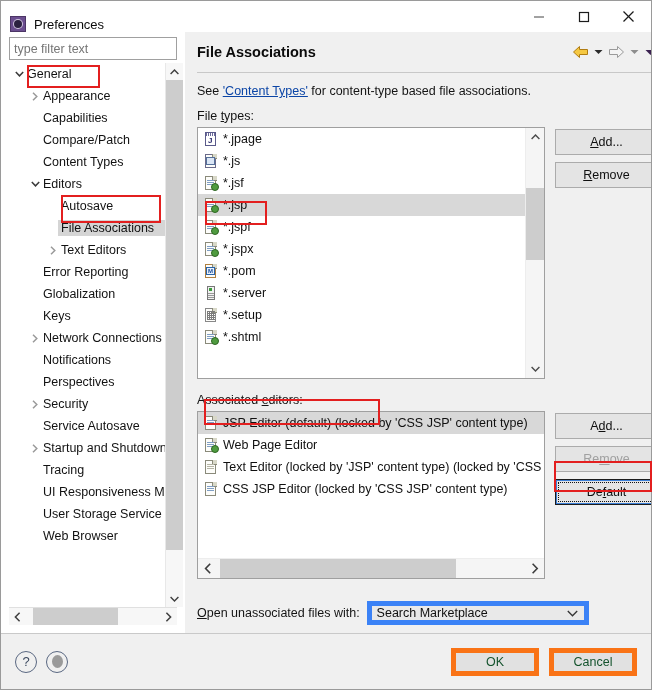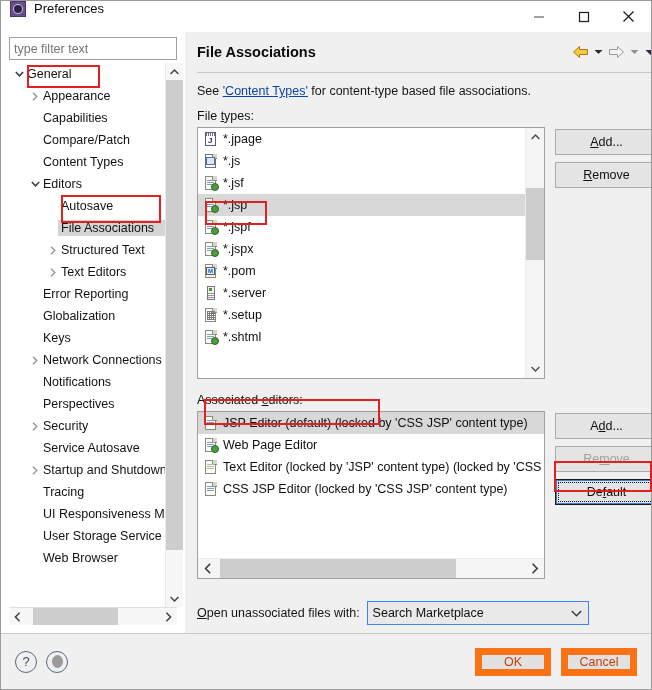--- a/index.html
+++ b/index.html
@@ -23,21 +23,21 @@
     box-sizing: border-box;
     display: flex;
     flex-direction: column;
   }
 
   
   .titlebar {
     height: 31px;
     background: #ffffff;
     display: flex;
-    align-items: flex-start;
+    align-items: flex-end;
     flex: 0 0 auto;
     position: relative;
   }
   .title-icon {
     width: 16px; height: 16px;
     margin-left: 9px; margin-right: 8px;
     position: relative;
     flex: 0 0 auto;
   }
   .title-icon .sq {
@@ -402,21 +402,21 @@
   .bottom-row {
     margin-top: 22px;
     display: flex;
     align-items: center;
     gap: 7px;
   }
   .bottom-row .lab { font-size: 12.5px; color: #141414; }
   .combo {
     width: 222px; height: 24px;
     background: #e9e9e9;
-    border: 1px solid #3b82f6;
+    border: 5px solid #3b82f6;
     box-sizing: border-box;
     display: flex; align-items: center;
     position: relative;
     font-size: 12.5px;
     color: #101010;
     padding-left: 5px;
     cursor: default;
   }
   .combo .cv { flex: 1 1 auto; }
   .combo .carr {
@@ -443,26 +443,26 @@
     color: #3d4a60; font-size: 13px;
     box-sizing: border-box;
     cursor: default;
   }
   .circ-ic .blob {
     width: 11px; height: 13px; border-radius: 50%;
     background: #9a9a9a;
   }
   .footer-right { display: flex; gap: 10px; }
   .fbtn {
-    width: 76px; height: 28px;
+    width: 88px; height: 28px;
     background: #e1e1e1;
-    border: 7px solid #f97316;
+    border: 5px solid #f97316;
     font-family: "Liberation Sans", sans-serif;
     font-size: 12.5px;
-    color: #c2410c;
+    color: #14532d;
     display: flex; align-items: center; justify-content: center;
     box-sizing: border-box;
     cursor: default;
   }
 
   
   .anno {
     position: absolute;
     border: 2px solid #e31f1f;
     box-sizing: border-box;
@@ -545,28 +545,20 @@
               </span>
               <span class="tlabel">Editors</span>
             </div>
             <div class="tnode lvl2">
               <span class="twisty"></span>
               <span class="tlabel">Autosave</span>
             </div>
             <div class="tnode lvl2 sel">
               <span class="twisty"></span>
               <span class="tlabel">File Associations</span>
-            </div>
-            <div class="tnode lvl2">
-              <span class="twisty">
-                <svg width="6" height="9" viewBox="0 0 6 9">
-                  <path d="M1 0.8 L4.8 4.5 L1 8.2" fill="none" stroke="#9a9a9a" stroke-width="1.5"></path>
-                </svg>
-              </span>
-              <span class="tlabel">Structured Text</span>
             </div>
             <div class="tnode lvl2">
               <span class="twisty">
                 <svg width="6" height="9" viewBox="0 0 6 9">
                   <path d="M1 0.8 L4.8 4.5 L1 8.2" fill="none" stroke="#9a9a9a" stroke-width="1.5"></path>
                 </svg>
               </span>
               <span class="tlabel">Text Editors</span>
             </div>
             <div class="tnode lvl1">

